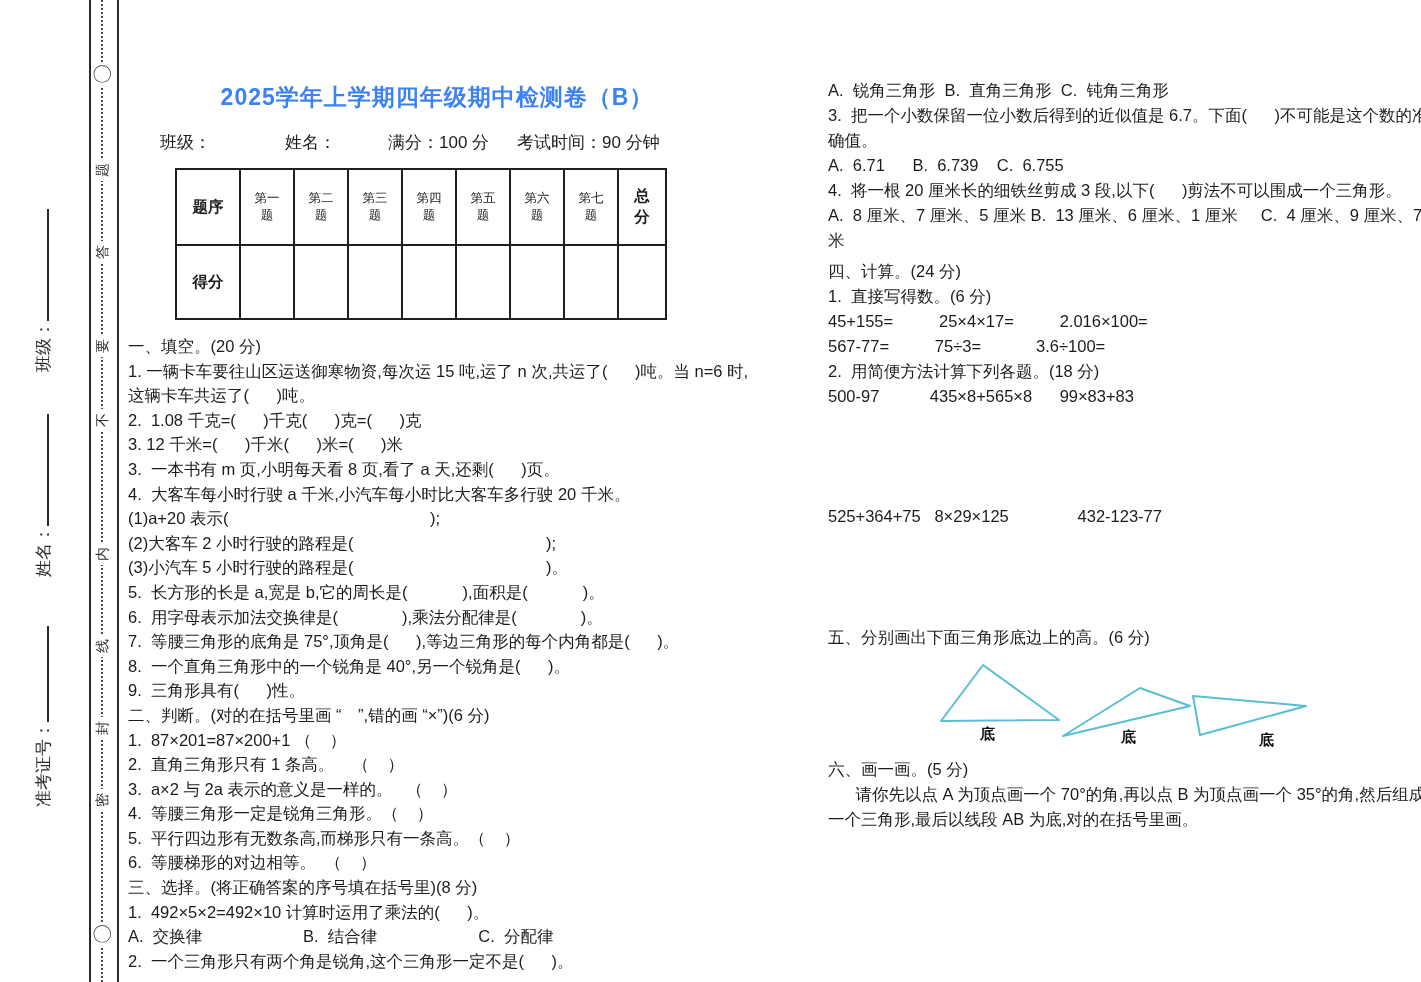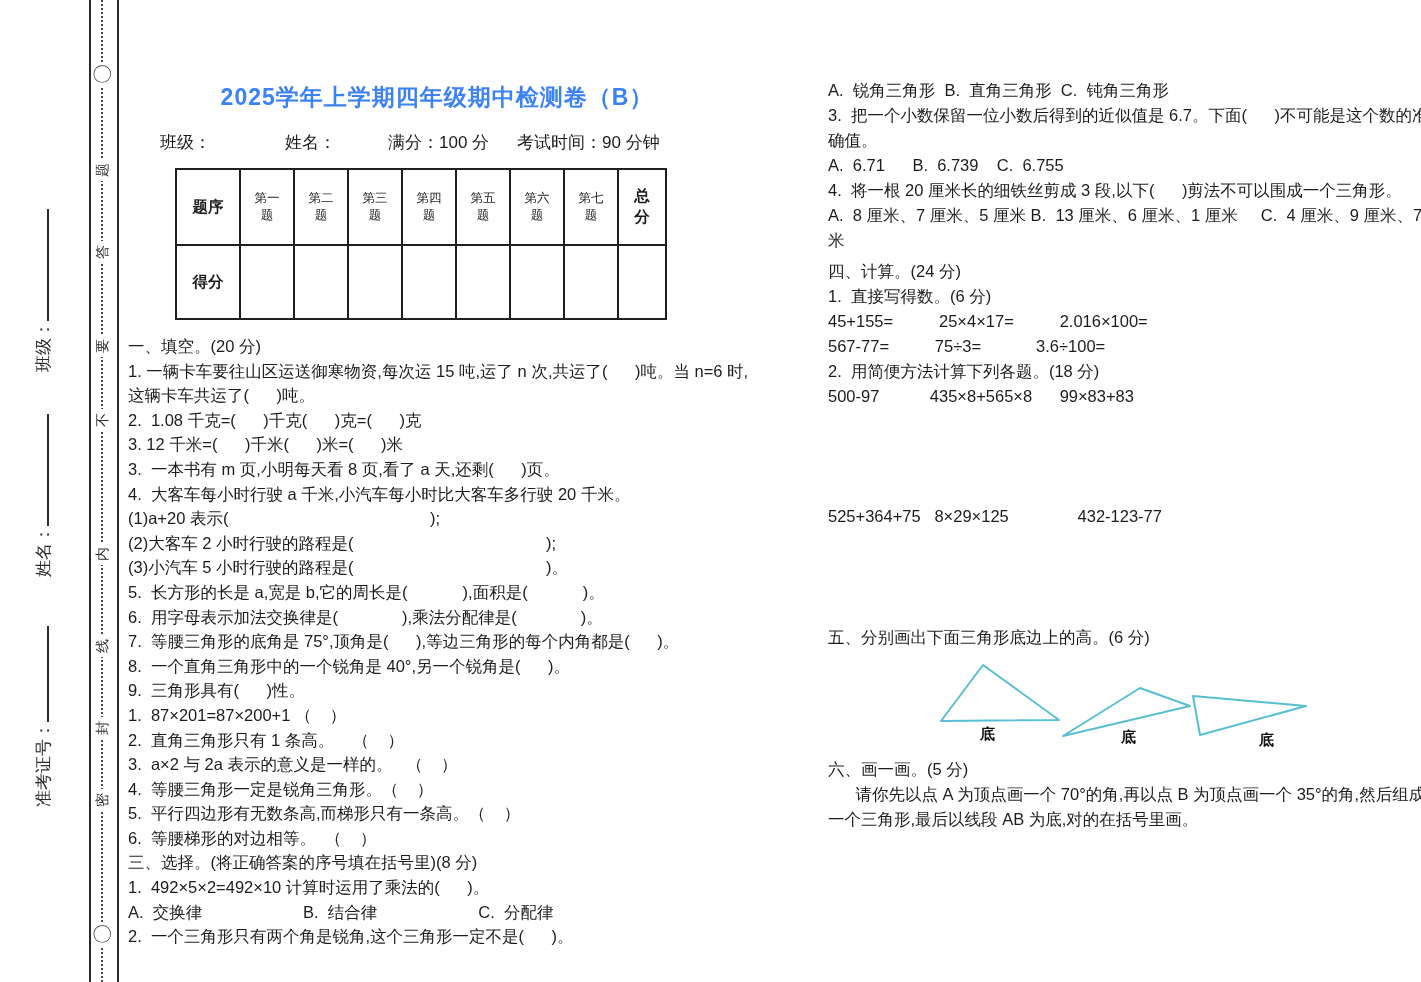--- a/index.html
+++ b/index.html
@@ -149,20 +149,21 @@
     <div class="line">3.  一本书有 m 页,小明每天看 8 页,看了 a 天,还剩(      )页。</div>
     <div class="line">4.  大客车每小时行驶 a 千米,小汽车每小时比大客车多行驶 20 千米。</div>
     <div class="line">(1)a+20 表示(                                            );</div>
     <div class="line">(2)大客车 2 小时行驶的路程是(                                          );</div>
     <div class="line">(3)小汽车 5 小时行驶的路程是(                                          )。</div>
     <div class="line">5.  长方形的长是 a,宽是 b,它的周长是(            ),面积是(            )。</div>
     <div class="line">6.  用字母表示加法交换律是(              ),乘法分配律是(              )。</div>
     <div class="line">7.  等腰三角形的底角是 75°,顶角是(      ),等边三角形的每个内角都是(      )。</div>
     <div class="line">8.  一个直角三角形中的一个锐角是 40°,另一个锐角是(      )。</div>
     <div class="line">9.  三角形具有(      )性。</div>
+    <div class="line">二、判断。(对的在括号里画 “　”,错的画 “×”)(6 分)</div>
     <div class="line">1.  87×201=87×200+1 （    ）</div>
     <div class="line">2.  直角三角形只有 1 条高。    （    ）</div>
     <div class="line">3.  a×2 与 2a 表示的意义是一样的。   （    ）</div>
     <div class="line">4.  等腰三角形一定是锐角三角形。（    ）</div>
     <div class="line">5.  平行四边形有无数条高,而梯形只有一条高。（    ）</div>
     <div class="line">6.  等腰梯形的对边相等。  （    ）</div>
     <div class="line">三、选择。(将正确答案的序号填在括号里)(8 分)</div>
     <div class="line">1.  492×5×2=492×10 计算时运用了乘法的(      )。</div>
     <div class="line">A.  交换律                      B.  结合律                      C.  分配律</div>
     <div class="line">2.  一个三角形只有两个角是锐角,这个三角形一定不是(      )。</div>

